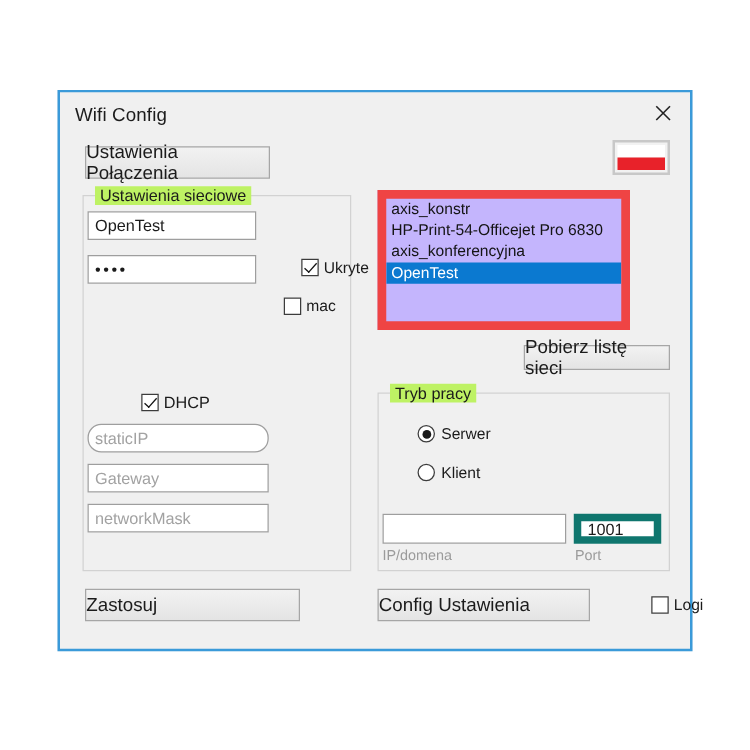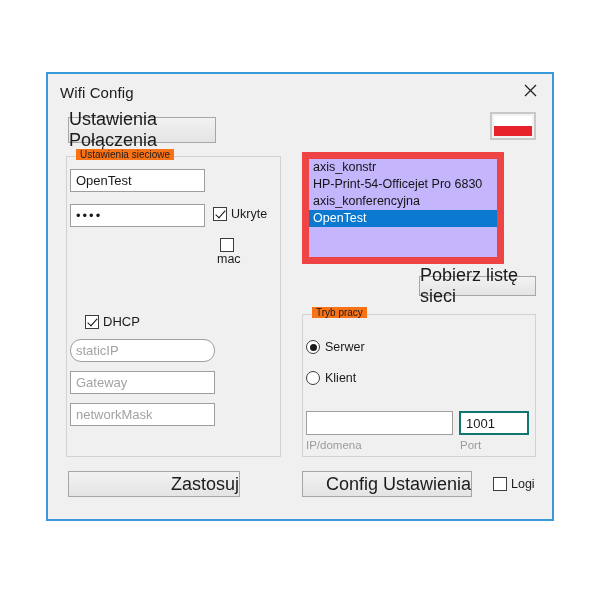--- a/index.html
+++ b/index.html
@@ -56,65 +56,66 @@
     line-height: 1;
     cursor: pointer;
     user-select: none;
   }
 
   
   .btn {
     background: linear-gradient(#f2f2f2, #e4e4e4);
     border: 1px solid #a6a6a6;
     box-sizing: border-box;
-    font-size: 18px;
+    font-size: 15px;
     color: #1b1b1b;
     display: flex;
     align-items: center;
-    justify-content: flex-end;
+    justify-content: flex-start;
     cursor: pointer;
     user-select: none;
     font-family: "Liberation Sans", sans-serif;
   }
 
   .field {
     background: #ffffff;
     border: 1px solid #9e9e9e;
     box-sizing: border-box;
     font-size: 13px;
     color: #1b1b1b;
     display: flex;
     align-items: center;
     padding-left: 5px;
     font-family: "Liberation Sans", sans-serif;
   }
   .field.placeholder { color: #a2a2a2; }
-  .field.focused { border: 2px solid #0f766e; }
+  .field.focused { border: 6px solid #0f766e; }
 
   .groupbox {
     position: absolute;
     border: 1px solid #d2d2d2;
     box-sizing: border-box;
   }
   .group-legend {
     position: absolute;
     top: -8px;
     left: 9px;
-    background: #f97316;
+    background: #bef264;
     padding: 0 4px;
-    font-size: 10px;
+    font-size: 13px;
     color: #1b1b1b;
   }
 
   .chk-row, .radio-row {
     position: absolute;
     display: flex;
     align-items: center;
     cursor: pointer;
     user-select: none;
+    margin-left: 28px;
   }
   .chk-box {
     width: 14px;
     height: 14px;
     border: 1px solid #3c3c3c;
     background: #fff;
     box-sizing: border-box;
     position: relative;
     flex: none;
   }
@@ -247,21 +248,21 @@
 
   <div class="field" style="position:absolute; left:22px; top:95px; width:135px; height:23px;">OpenTest</div>
 
   <div class="field" style="position:absolute; left:22px; top:130px; width:135px; height:23px; letter-spacing:2px;">••••</div>
 
   <div class="chk-row" style="left:165px; top:133px;">
     <span class="chk-box checked"></span>
     <span class="chk-label">Ukryte</span>
   </div>
 
-  <div class="chk-row" style="left:165px; top:164px;flex-direction:column;">
+  <div class="chk-row" style="left:151px; top:164px;">
     <span class="chk-box"></span>
     <span class="chk-label">mac</span>
   </div>
 
   <div class="chk-row" style="left:37px; top:240px;">
     <span class="chk-box checked"></span>
     <span class="chk-label" style="font-size:13px;">DHCP</span>
   </div>
 
   <div class="field placeholder" style="position:absolute; left:22px; top:265px; width:145px; height:23px;border-radius:11px;">staticIP</div>

